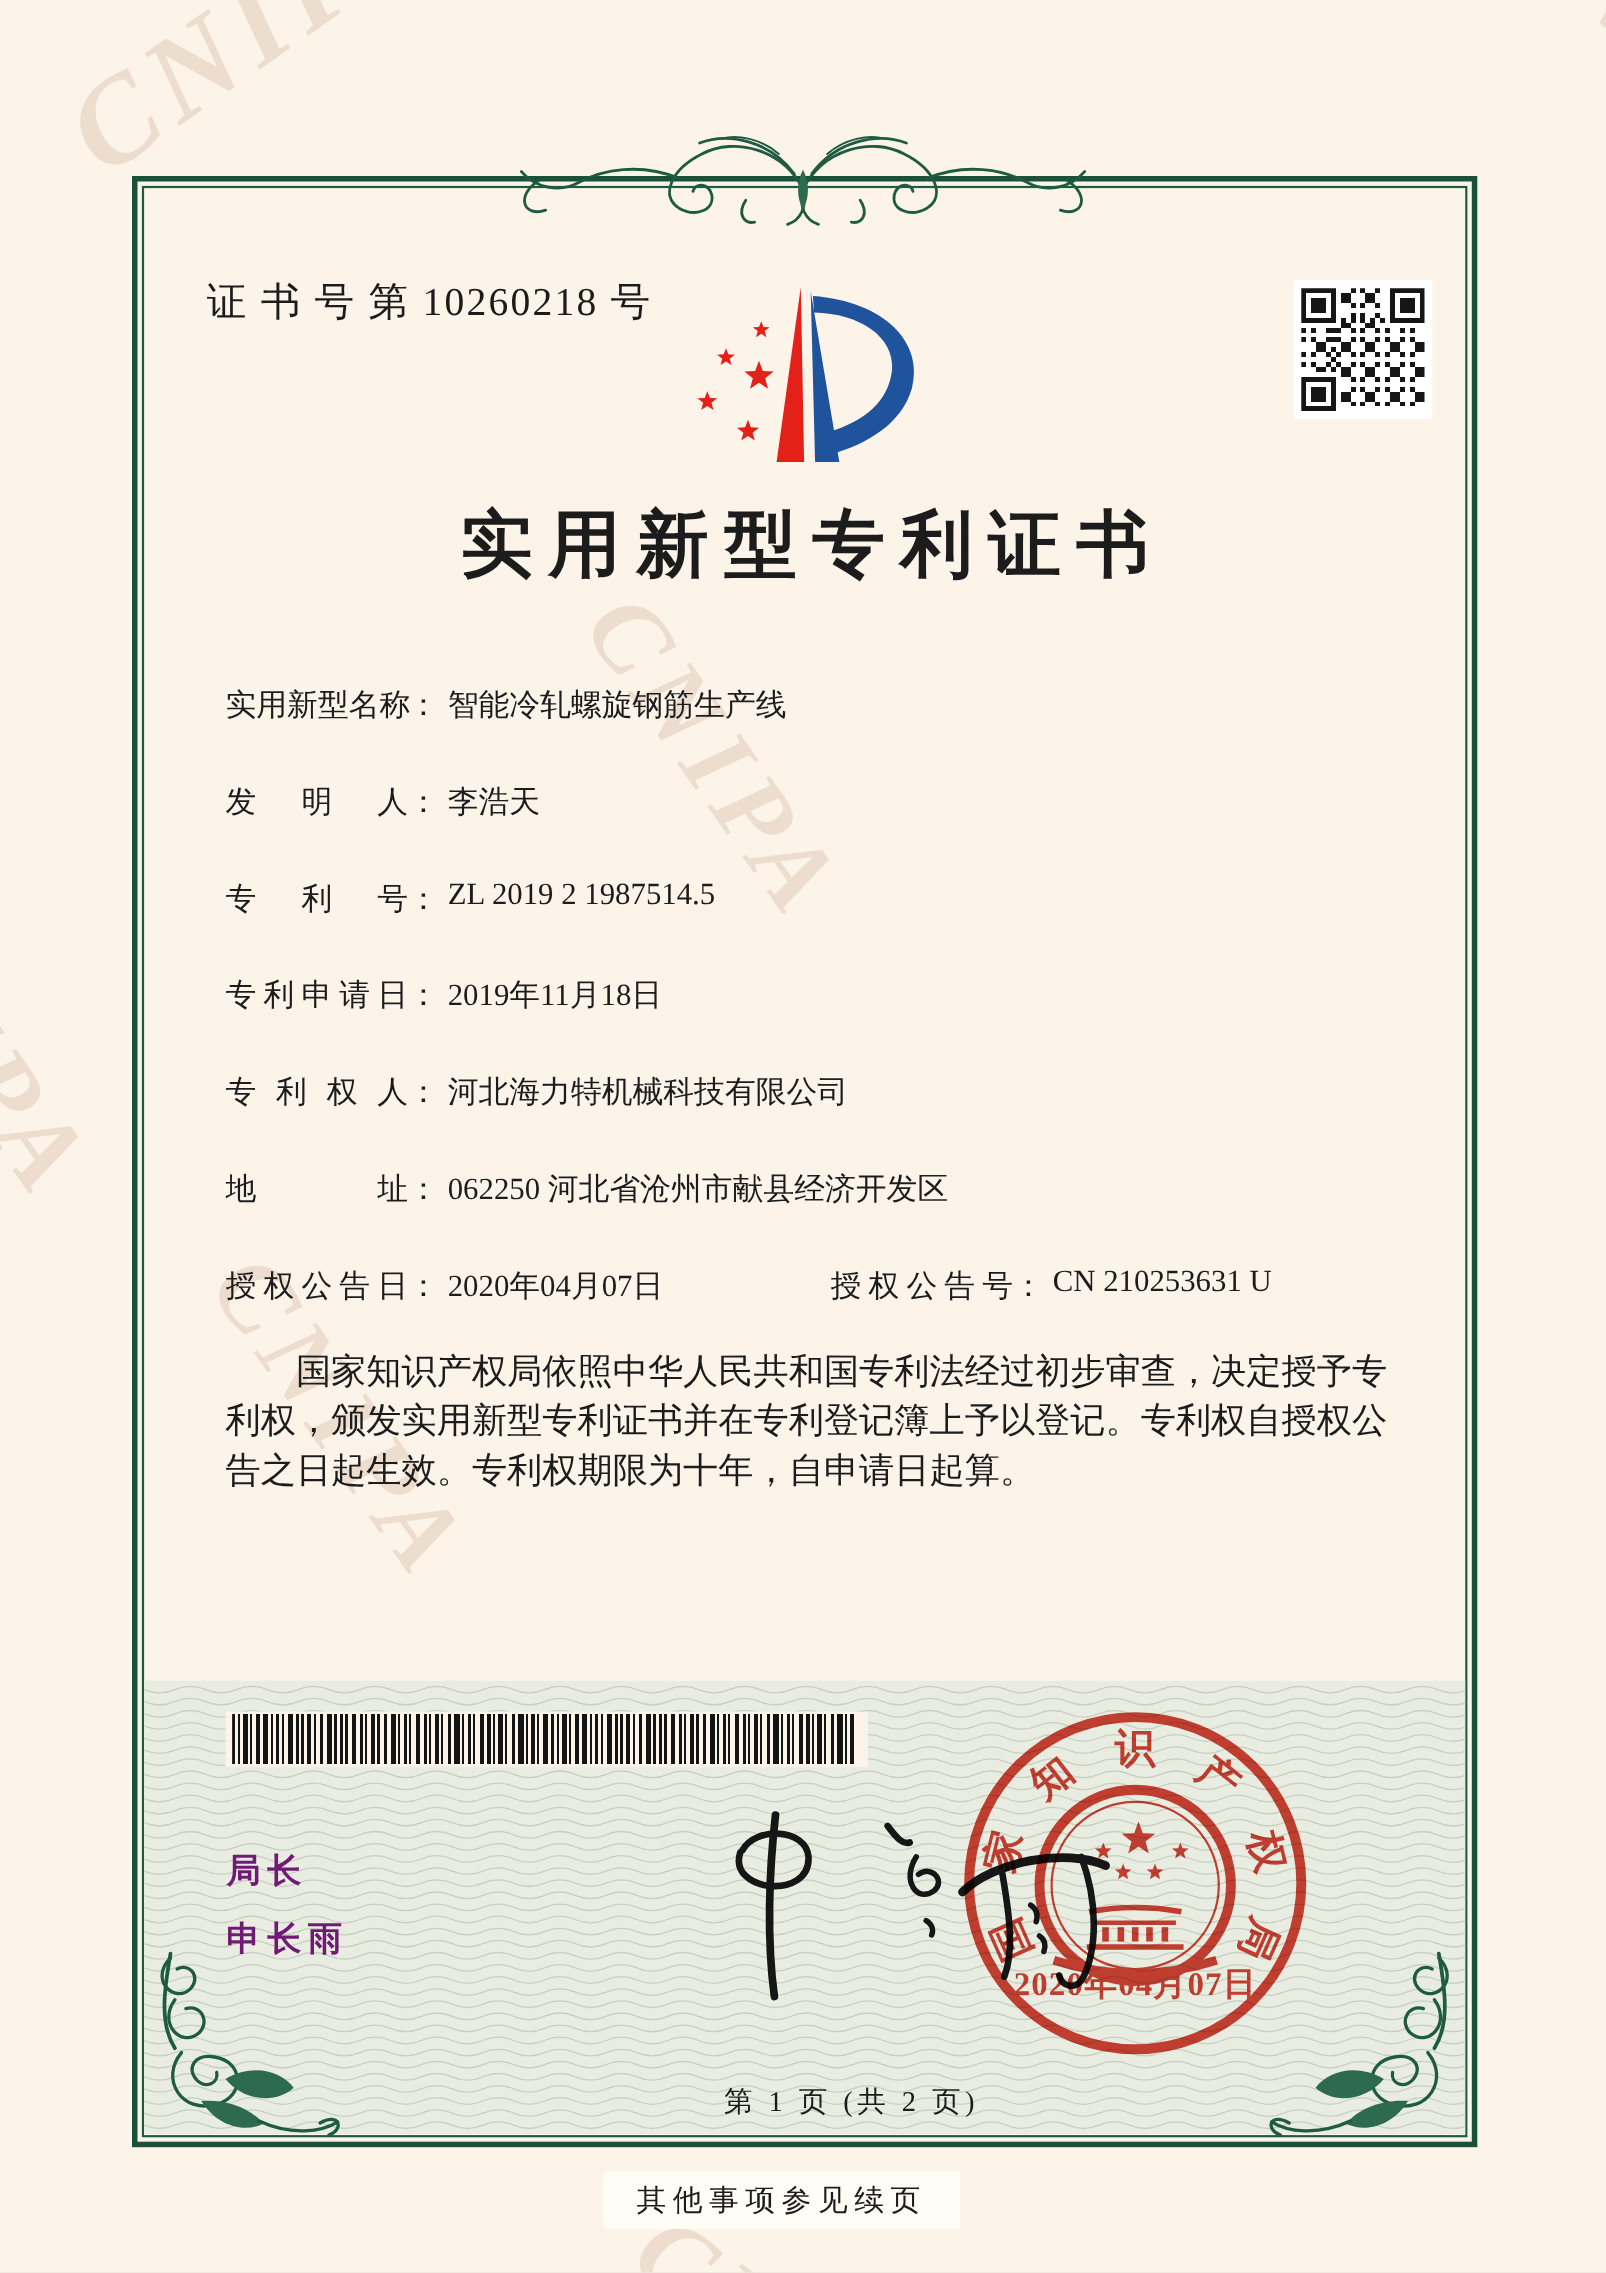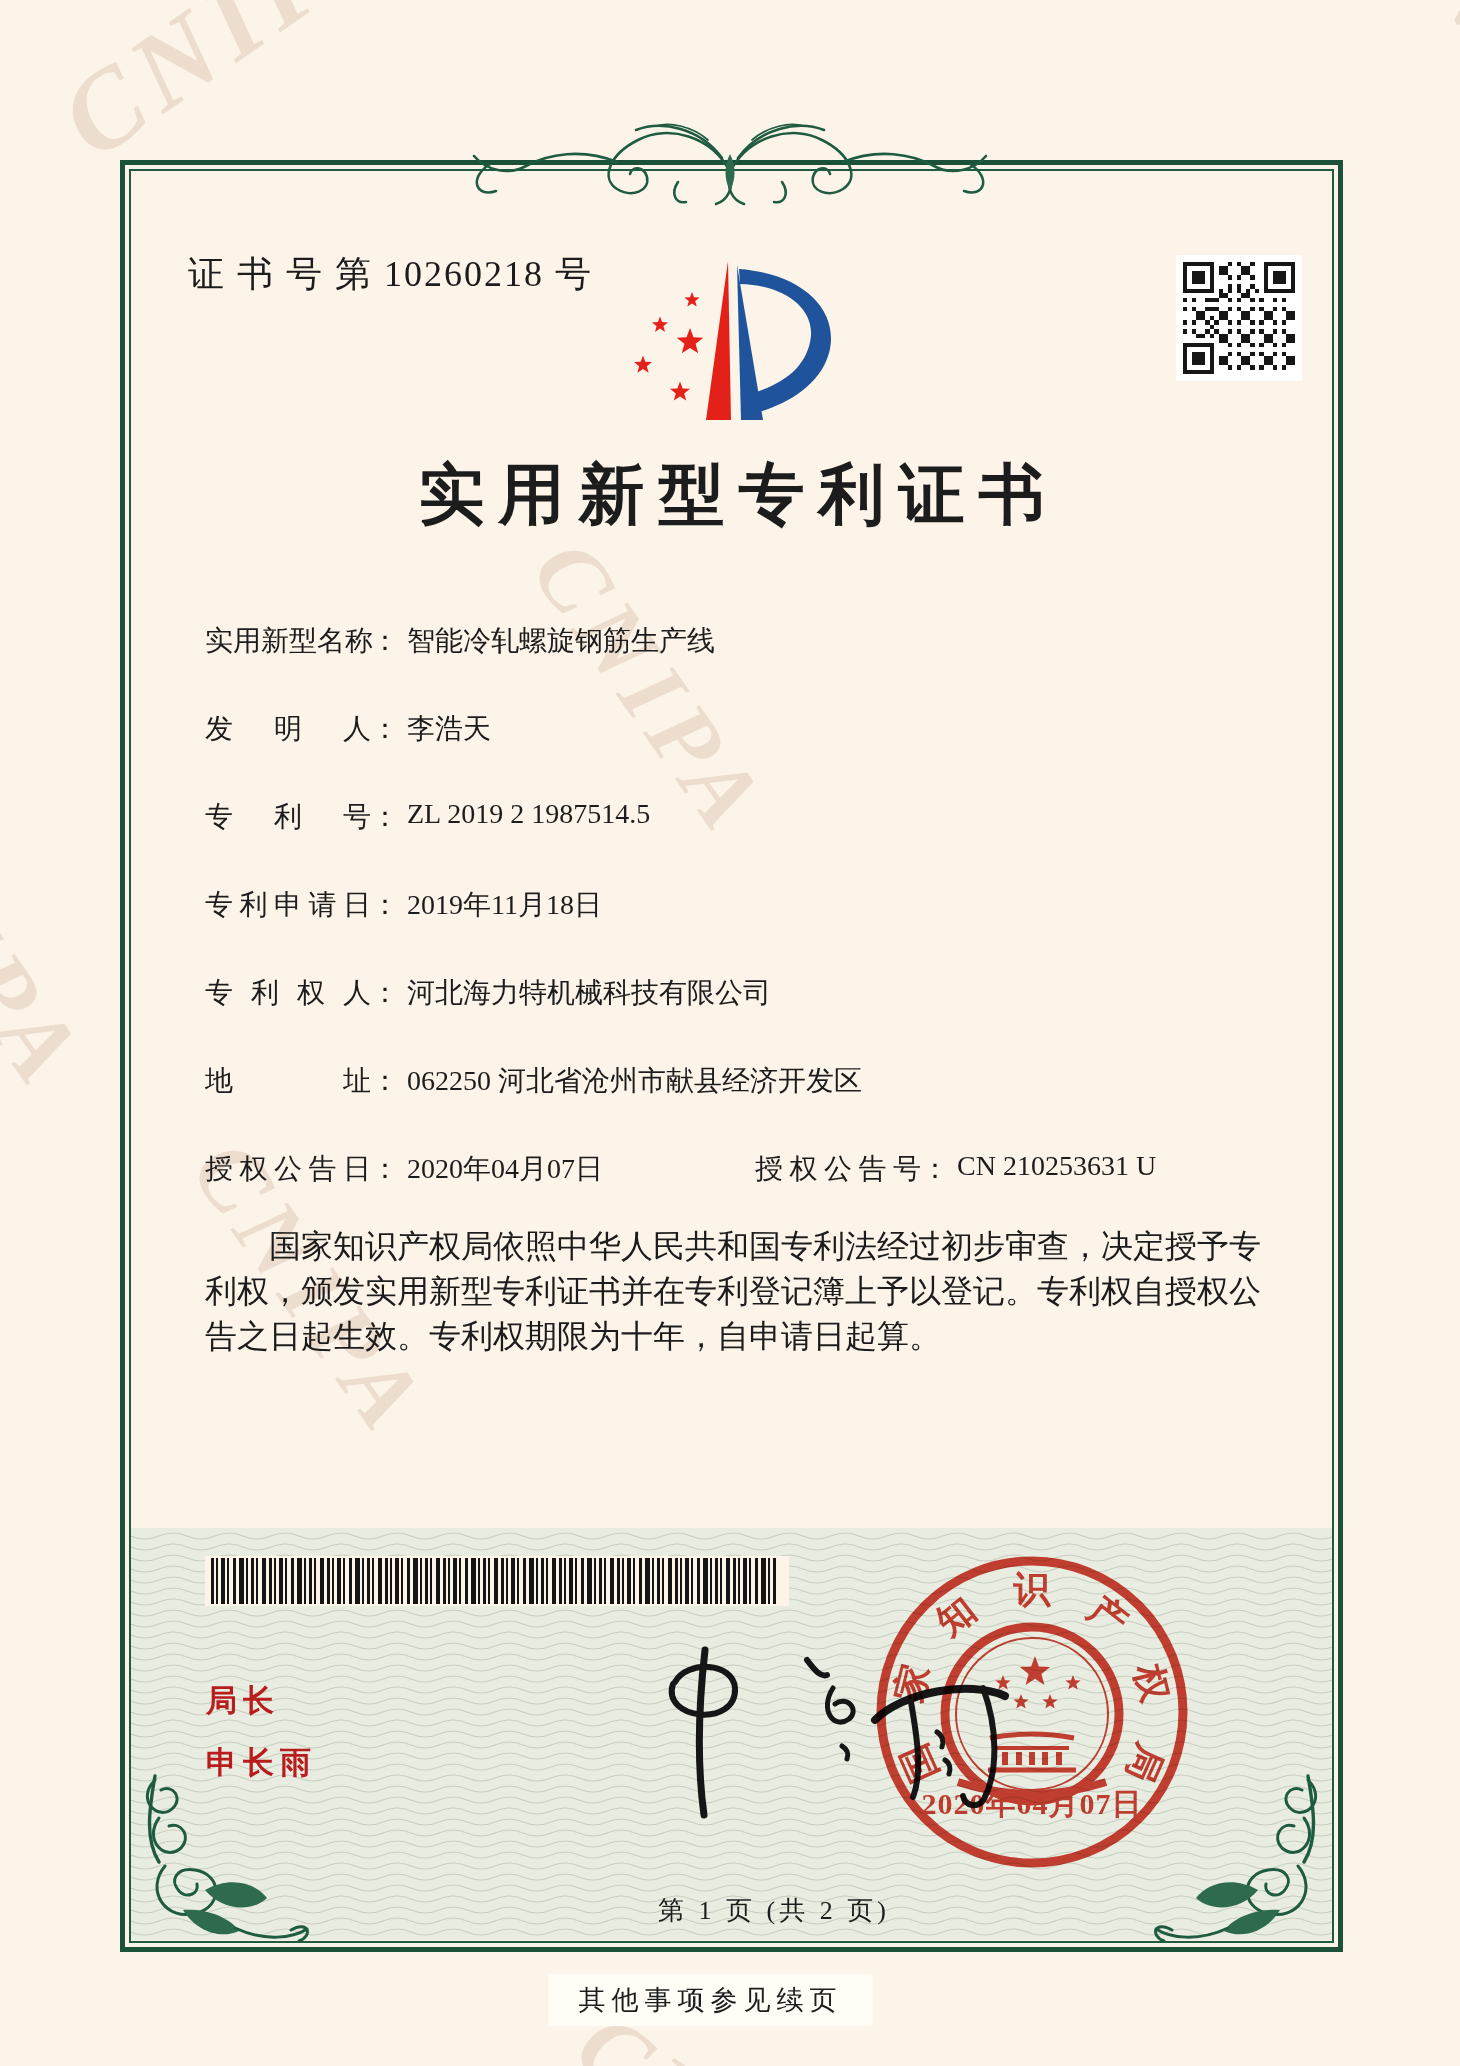--- a/index.html
+++ b/index.html
@@ -23,21 +23,21 @@
   .row2{left:755px;}
   .lbl{display:inline-flex;justify-content:space-between;width:166px;}
   .val{margin-left:8px;white-space:nowrap;}
   .paras{position:absolute;left:205px;top:1226px;width:1056px;font-size:32px;line-height:45px;
          text-align:justify;z-index:4;font-family:Liberation Mono, monospace;}
   .paras p{margin:0;text-indent:2em;}
   
   .band{position:absolute;left:131px;top:1528px;width:1201px;height:412px;background:#e9ece1;z-index:2;}
   .barcode-box{position:absolute;left:205px;top:1556px;background:#fcf4e9;padding:2px 6px;z-index:4;}
   .director{position:absolute;left:206px;font-family:"Liberation Sans","DejaVu Sans",sans-serif;
-            font-weight:600;font-size:31px;letter-spacing:6px;color:#b91c1c;z-index:4;}
+            font-weight:600;font-size:31px;letter-spacing:6px;color:#701a75;z-index:4;}
   .sig{position:absolute;left:545px;top:1622px;z-index:4;}
   .seal{position:absolute;left:862px;top:1542px;z-index:5;mix-blend-mode:multiply;opacity:.93;}
   .seal text{font-family:"Liberation Serif",serif;font-weight:bold;fill:#ce3425;font-size:37px;text-anchor:middle;}
   .seal .seal-date{font-size:30px;letter-spacing:1px;}
   .page-footer{position:absolute;left:120px;top:1893px;width:1308px;text-align:center;font-size:26px;
                letter-spacing:4px;z-index:4;}
   .note{position:absolute;left:50%;transform:translateX(-56%);top:1974px;background:#fffdf6;
         padding:8px 30px;font-size:27px;letter-spacing:6px;z-index:4;}
   svg{display:block;}
 </style>

